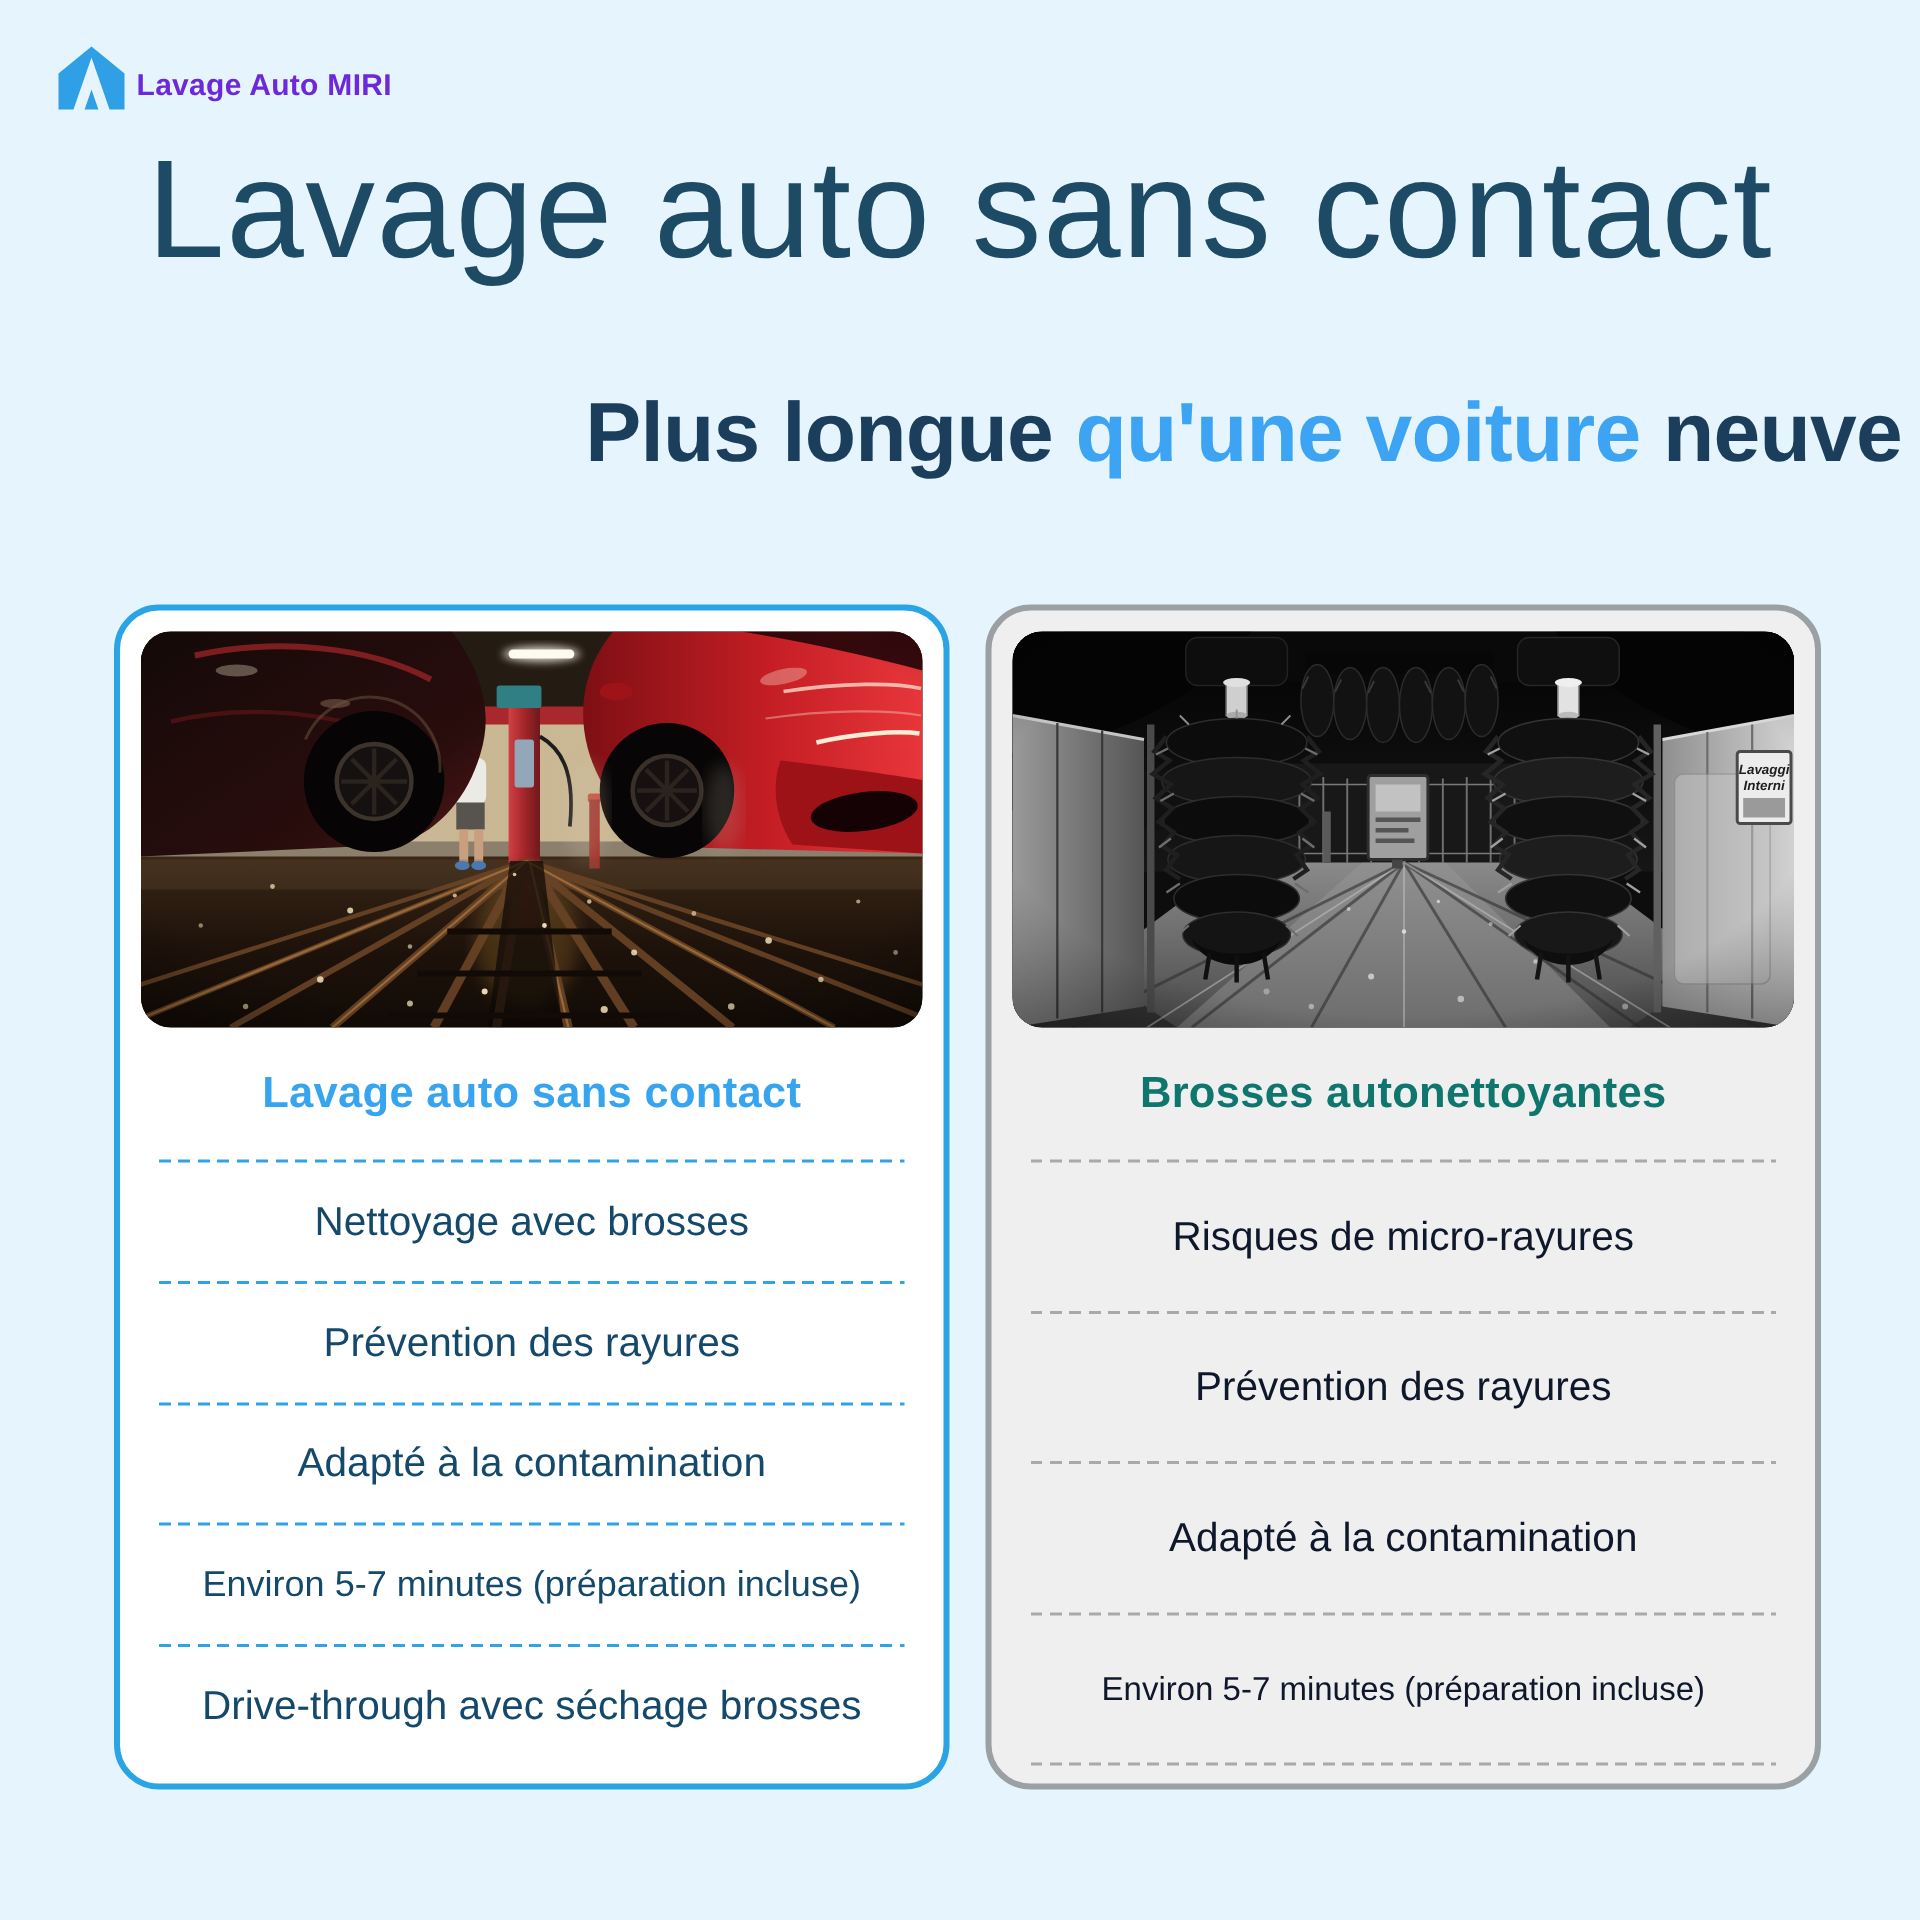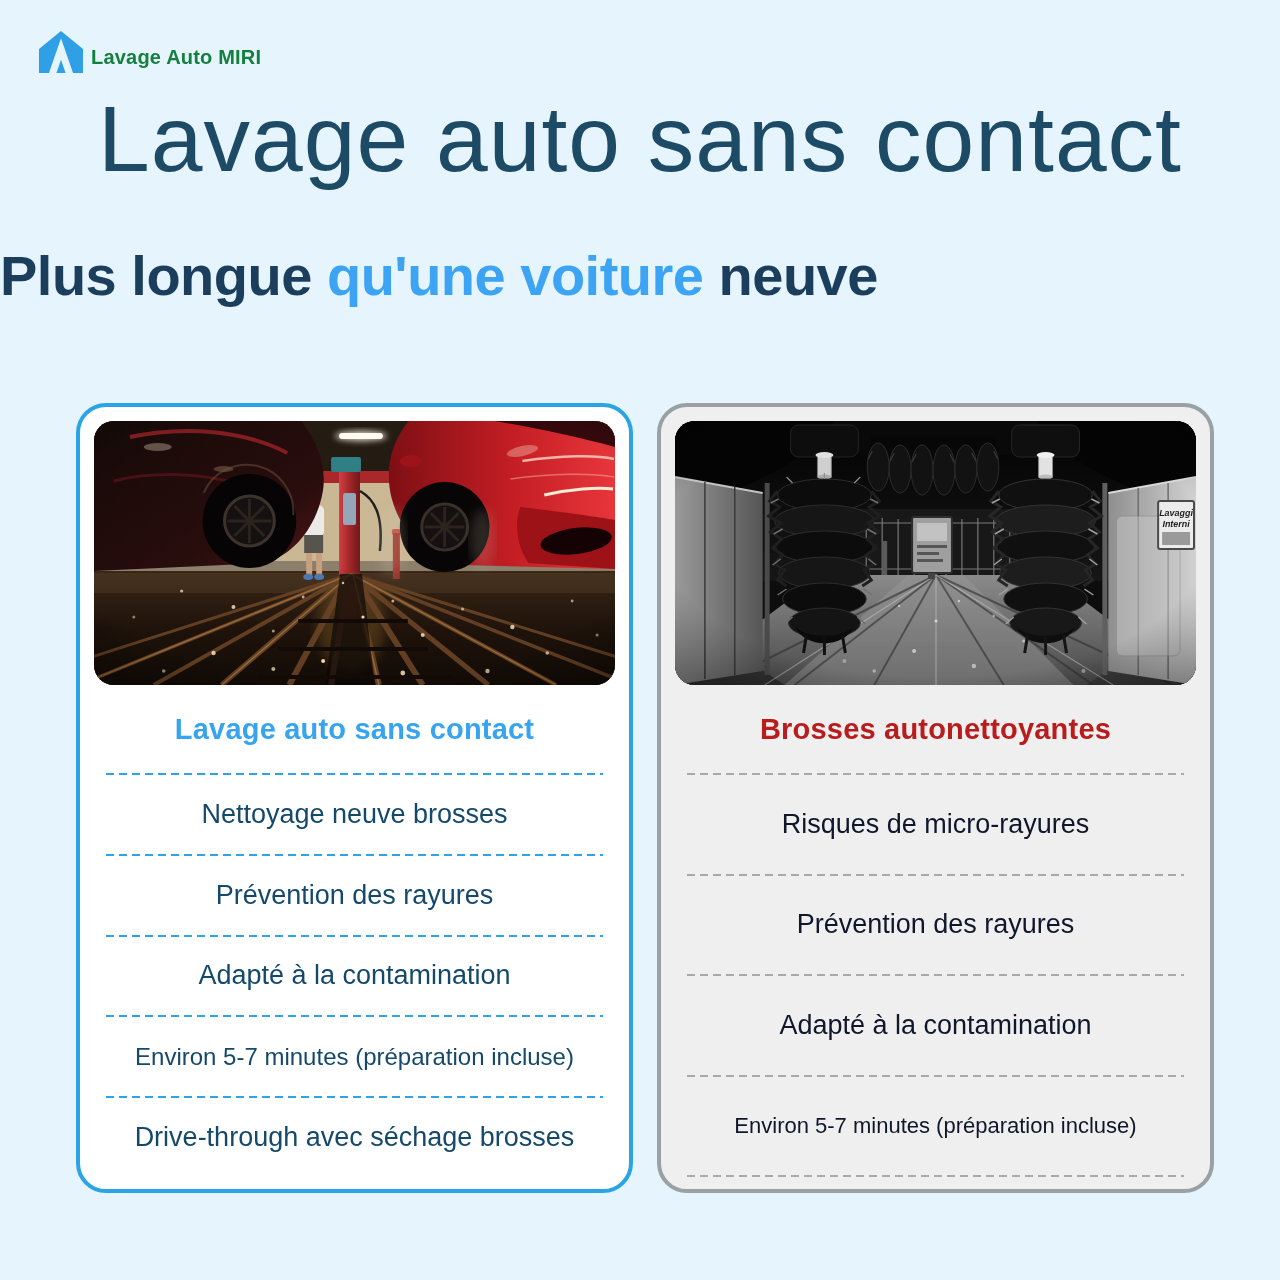--- a/index.html
+++ b/index.html
@@ -4,47 +4,47 @@
 <style>
   html,body{margin:0;padding:0;}
   body{
     width:1280px;height:1280px;position:relative;overflow:hidden;
     background:#e5f4fd;
     font-family:"Liberation Sans", sans-serif;
   }
   
   .brand{position:absolute;top:30px;left:38px;display:flex;align-items:flex-end;gap:7px;}
   .brand svg{display:block;}
-  .brand-name{font-size:20px;font-weight:600;color:#15803d;padding-bottom:5px;letter-spacing:.2px;}
+  .brand-name{font-size:20px;font-weight:600;color:#6d28d9;padding-bottom:5px;letter-spacing:.2px;}
   
   .main-heading{
     position:absolute;top:86px;left:0;right:0;margin:0;text-align:center;
     font-size:93px;font-weight:300;color:#1d4b66;letter-spacing:1px;
   }
   .sub-heading{
-    position:absolute;top:243px;left:0;right:0;margin:0;text-align:left;
+    position:absolute;top:243px;left:0;right:0;margin:12px;text-align:right;
     font-size:56px;font-weight:800;color:#1b3e5d;letter-spacing:-.5px;
   }
   .sub-heading .hl{color:#3da4f4;}
   
   .cards{position:absolute;top:403px;left:76px;width:1138px;display:flex;gap:24px;}
   .card{
     flex:1;height:790px;border-radius:30px;box-sizing:border-box;
     padding:14px 14px 12px;display:flex;flex-direction:column;
   }
   .card.left{background:#ffffff;border:4px solid #2ba4e5;}
   .card.right{background:#efeff0;border:4px solid #9aa0a3;}
   .photo{height:264px;border-radius:20px;overflow:hidden;background:#1a1a1a;}
   .photo svg{display:block;width:100%;height:100%;}
   .card-title{
     height:88px;display:flex;align-items:center;justify-content:center;
     font-size:29px;font-weight:700;letter-spacing:.2px;text-align:center;
   }
   .card.left .card-title{color:#36a4ef;}
-  .card.right .card-title{color:#b91c1c;text-align:right;}
+  .card.right .card-title{color:#0f766e;text-align:right;}
   .list{flex:1;display:flex;flex-direction:column;padding:0 8px;}
   .divider{height:2px;flex:none;margin:0 4px;}
   .card.left .divider{background-image:repeating-linear-gradient(90deg,#2ea4e6 0 8px,transparent 8px 13px);}
   .card.right .divider{background-image:repeating-linear-gradient(90deg,#a9a9a9 0 8px,transparent 8px 13px);}
   .item{
     flex:1;display:flex;align-items:center;justify-content:center;text-align:center;
     font-size:27px;font-weight:500;padding:0 4px;
   }
   .card.left .item{color:#14496b;}
   .card.right .item{color:#0f172a;}
@@ -233,21 +233,21 @@
             <circle cx="395" cy="250" r="2.2" opacity="0.7"></circle>
           <circle cx="505" cy="214" r="1.6" opacity="0.5"></circle>
             <circle cx="40" cy="196" r="1.5" opacity="0.5"></circle>
         </g>
         <rect x="0" y="0" width="523" height="264" fill="url(#Lvig)"></rect>
       </svg>
     </div>
     <div class="card-title">Lavage auto sans contact</div>
     <div class="list">
       <div class="divider"></div>
-      <div class="item">Nettoyage neuve brosses</div>
+      <div class="item">Nettoyage avec brosses</div>
       <div class="divider"></div>
       <div class="item">Prévention des rayures</div>
       <div class="divider"></div>
       <div class="item">Adapté à la contamination</div>
       <div class="divider"></div>
       <div class="item small">Environ 5-7 minutes (préparation incluse)</div>
       <div class="divider"></div>
       <div class="item">Drive-through avec séchage brosses</div>
     </div>
   </div>

